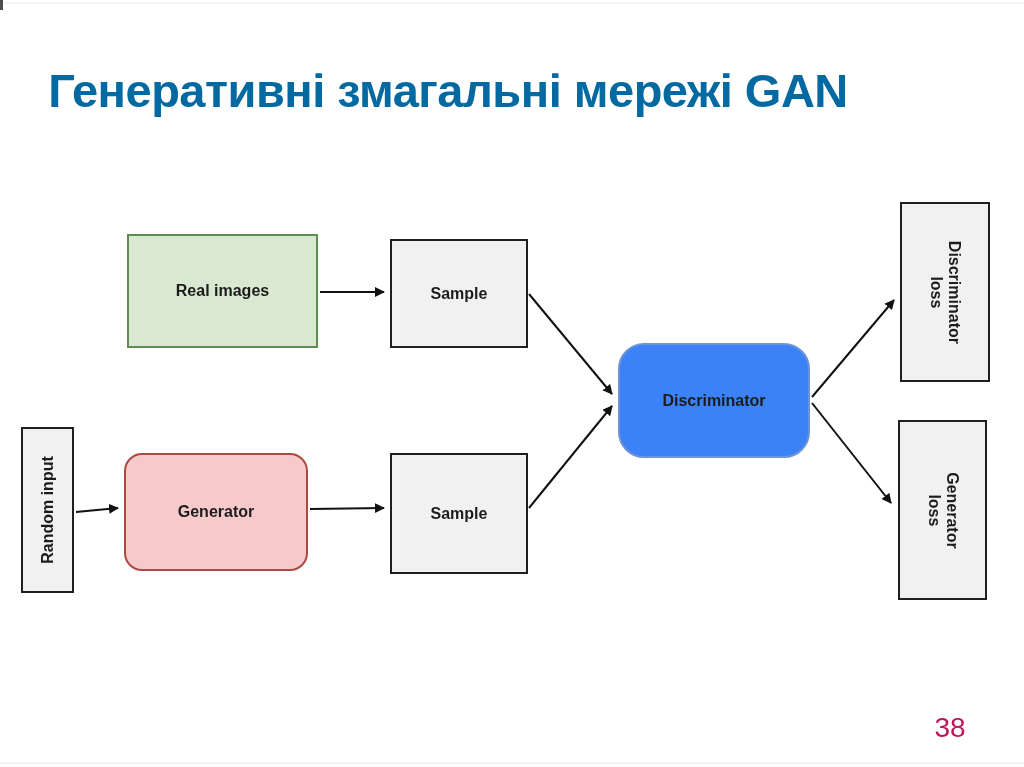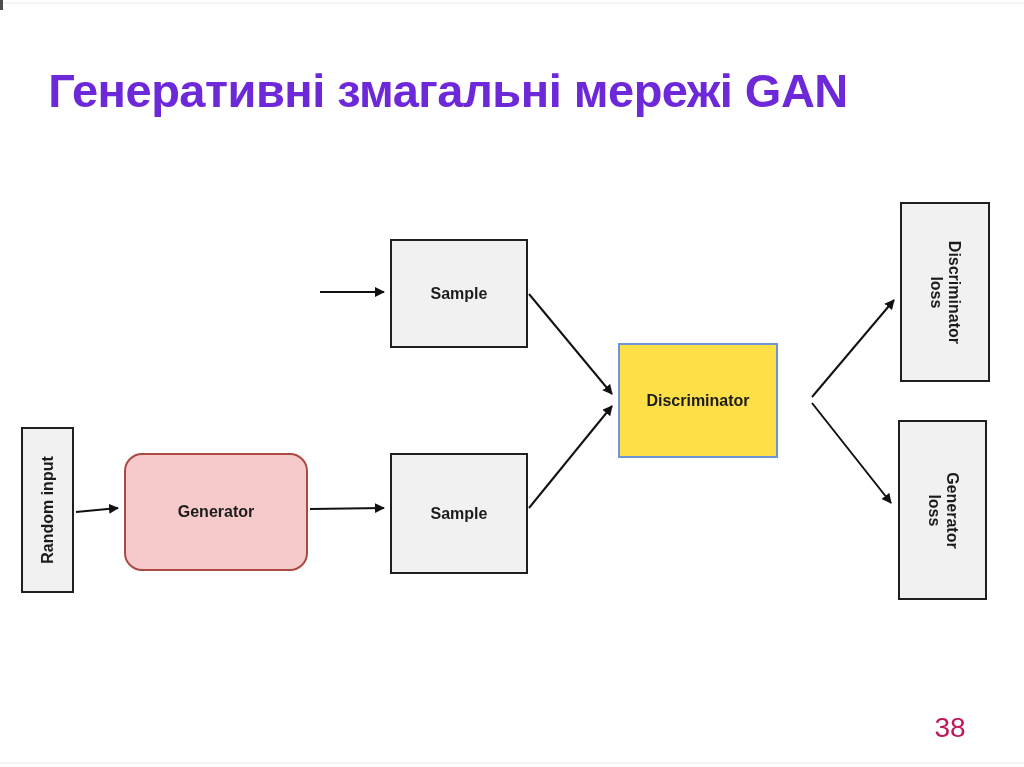--- a/index.html
+++ b/index.html
@@ -12,38 +12,38 @@
   }
   .hairline-top{position:absolute;left:0;top:2px;width:1024px;height:2px;background:#f6f4f4;}
   .hairline-bottom{position:absolute;left:0;top:762px;width:1024px;height:2px;background:#f4f4f4;}
   .corner-tick{position:absolute;left:0;top:0;width:3px;height:10px;background:#4d4d4d;}
 
   .title{
     position:absolute;left:0;top:62px;width:896px;
     text-align:center;
     font-size:47px;line-height:58px;font-weight:600;
     letter-spacing:-0.5px;
-    color:#6d28d9;
+    color:#0369a1;
   }
 
   .node{
     position:absolute;
     display:flex;align-items:center;justify-content:center;
     box-sizing:border-box;
     border:2px solid #1f1f1f;
     background:#f1f1f1;
     font-weight:bold;font-size:16px;color:#1c1c1c;
     text-align:center;
   }
   .node-real-images{left:127px;top:234px;width:191px;height:114px;background:#d9e8d1;border-color:#5c8e52;}
   .node-sample-top{left:390px;top:239px;width:138px;height:109px;}
   .node-random-input{left:21px;top:427px;width:53px;height:166px;}
   .node-generator{left:124px;top:453px;width:184px;height:118px;background:#f6caca;border-color:#ab4a44;border-radius:18px;}
   .node-sample-bottom{left:390px;top:453px;width:138px;height:121px;}
-  .node-discriminator{left:618px;top:343px;width:160px;height:115px;background:#fde047;border-color:#6d93d9;}
+  .node-discriminator{left:618px;top:343px;width:192px;height:115px;background:#3b82f6;border-color:#6d93d9;border-radius:26px;}
   .node-discriminator-loss{left:900px;top:202px;width:90px;height:180px;}
   .node-generator-loss{left:898px;top:420px;width:89px;height:180px;}
 
   .vlabel-up{transform:rotate(-90deg);white-space:nowrap;}
   .vlabel-down{transform:rotate(90deg);width:132px;line-height:1.15;}
 
   .edges{position:absolute;left:0;top:0;pointer-events:none;}
 
   .page-number{
     position:absolute;left:905px;top:712px;width:90px;
@@ -70,20 +70,23 @@
     </defs>
     <line x1="320" y1="292" x2="384" y2="292" stroke="#111111" stroke-width="2" marker-end="url(#ah)"></line>
     <line x1="76" y1="512" x2="118" y2="508" stroke="#111111" stroke-width="2" marker-end="url(#ah)"></line>
     <line x1="310" y1="509" x2="384" y2="508" stroke="#111111" stroke-width="2" marker-end="url(#ah)"></line>
     <line x1="529" y1="294" x2="612" y2="394" stroke="#111111" stroke-width="2" marker-end="url(#ah)"></line>
     <line x1="529" y1="508" x2="612" y2="406" stroke="#111111" stroke-width="2" marker-end="url(#ah)"></line>
     <line x1="812" y1="397" x2="894" y2="300" stroke="#111111" stroke-width="2" marker-end="url(#ah)"></line>
     <line x1="812" y1="403" x2="891" y2="503" stroke="#111111" stroke-width="2" marker-end="url(#ah)"></line>
   </svg>
 
+  <div class="node node-real-images">
+    <span>Real images</span>
+  </div>
 
   <div class="node node-sample-top">
     <span>Sample</span>
   </div>
 
   <div class="node node-random-input">
     <span class="vlabel-up">Random input</span>
   </div>
 
   <div class="node node-generator">

